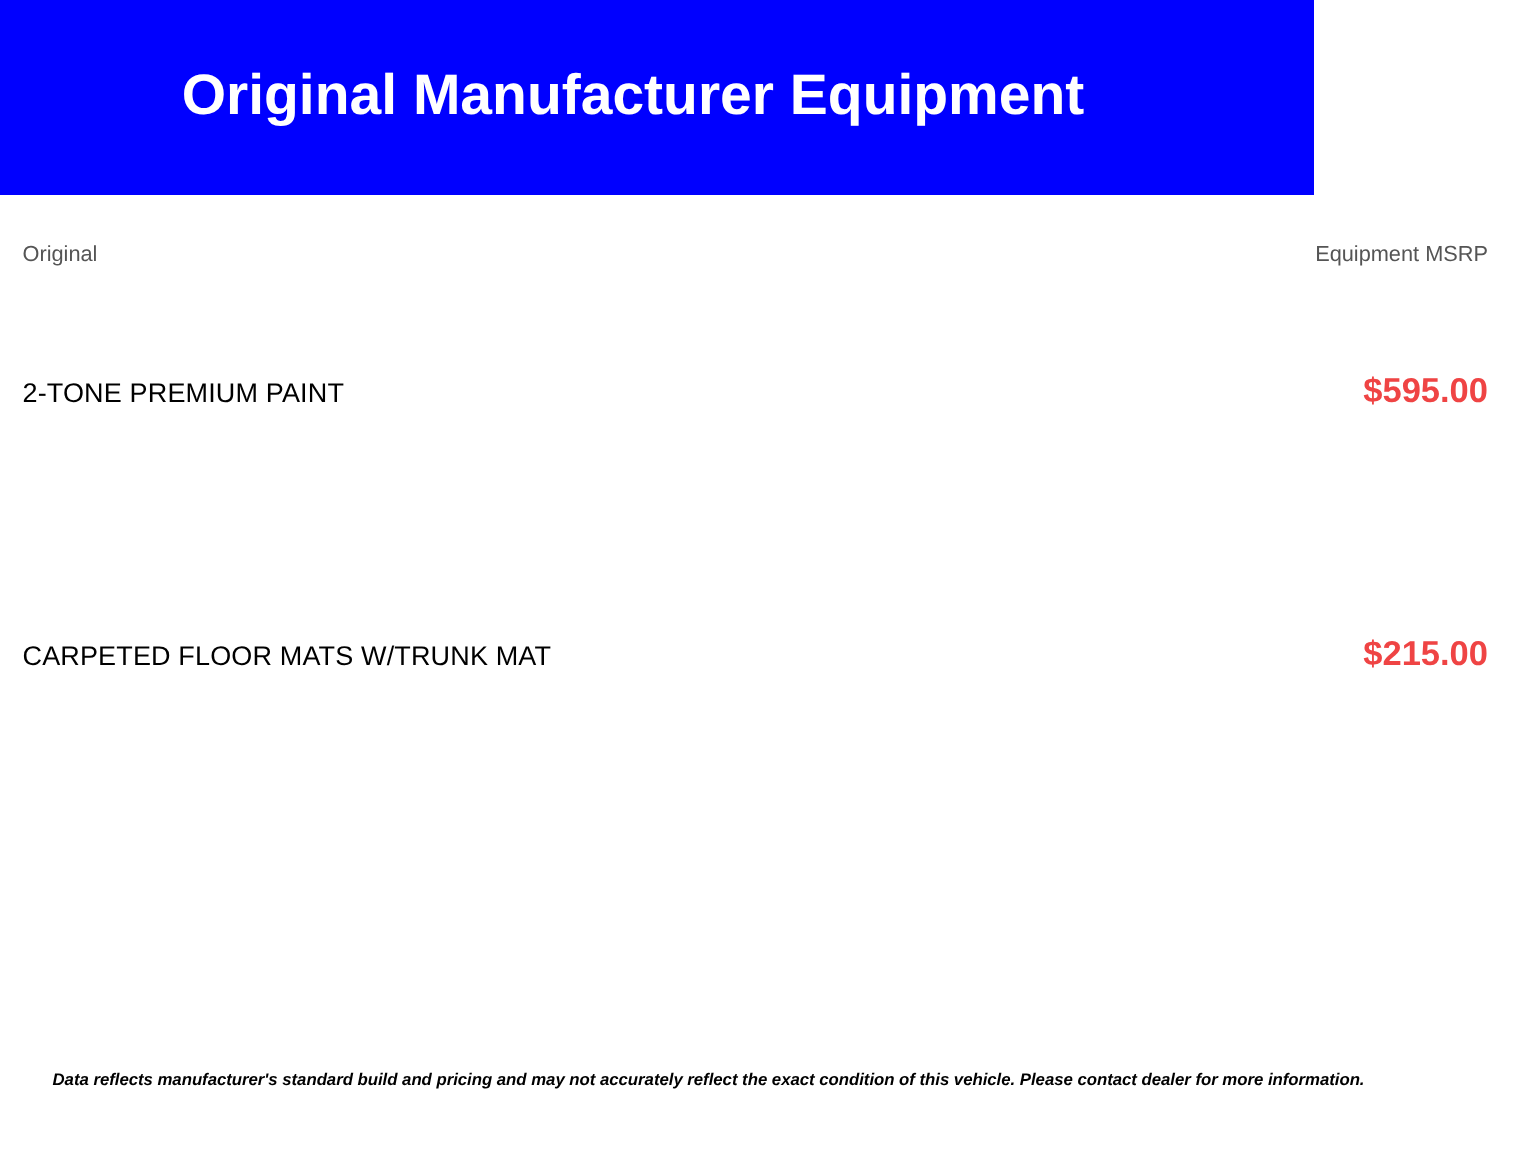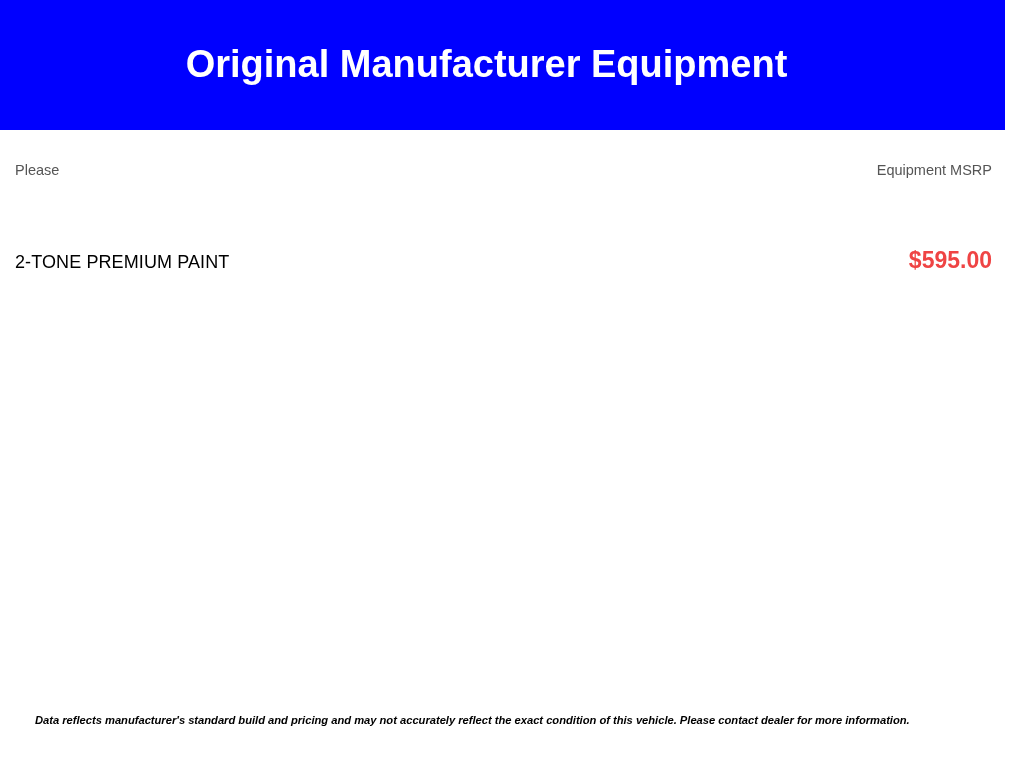--- a/index.html
+++ b/index.html
@@ -19,21 +19,21 @@
     width: 1024px;
     height: 768px;
     background: #ffffff;
   }
 
   
   .header-bar {
     position: absolute;
     left: 0;
     top: 0;
-    width: 1005px;
+    width: 876px;
     height: 130px;
     background: #0000ff;
     box-sizing: border-box;
     display: flex;
     align-items: center;
     justify-content: center;
     padding-right: 32px;
   }
   .header-title {
     color: #ffffff;
@@ -131,31 +131,35 @@
 
 <div class="page">
 
   <div class="header-bar">
     <div class="header-title">Original Manufacturer Equipment</div>
   </div>
 
   <div class="equipment-table">
 
     <div class="col-head-row">
-      <div class="col-head">Please</div>
+      <div class="col-head">Original</div>
       <div class="col-head right">Equipment MSRP</div>
     </div>
 
     <div class="rows">
 
       <div class="equip-row">
         <div class="equip-name">2-TONE PREMIUM PAINT</div>
         <div class="equip-price">$595.00</div>
       </div>
 
+      <div class="equip-row">
+        <div class="equip-name">CARPETED FLOOR MATS W/TRUNK MAT</div>
+        <div class="equip-price">$215.00</div>
+      </div>
 
 
     </div>
 
     <div class="disclaimer">Data reflects manufacturer's standard build and pricing and may not accurately reflect the exact condition of this vehicle. Please contact dealer for more information.</div>
 
   </div>
 
 </div>
 

